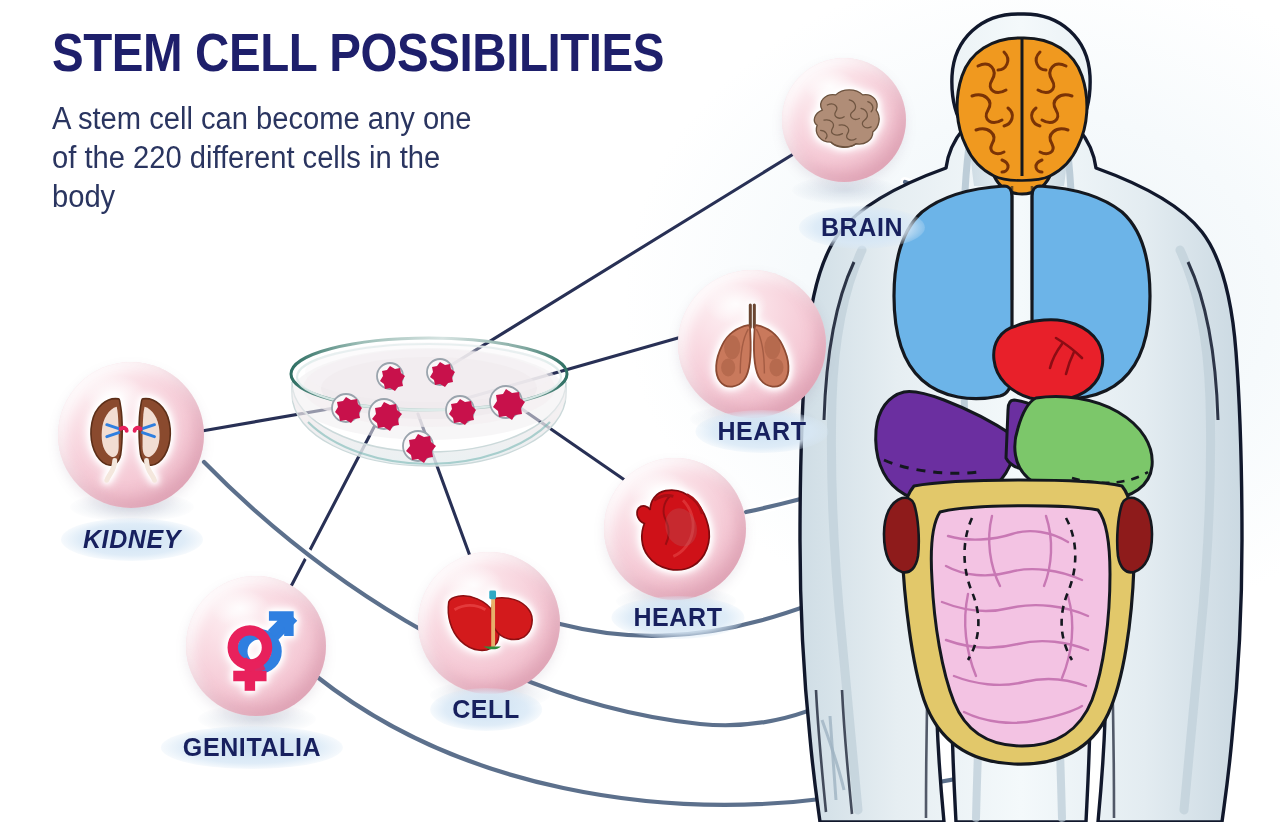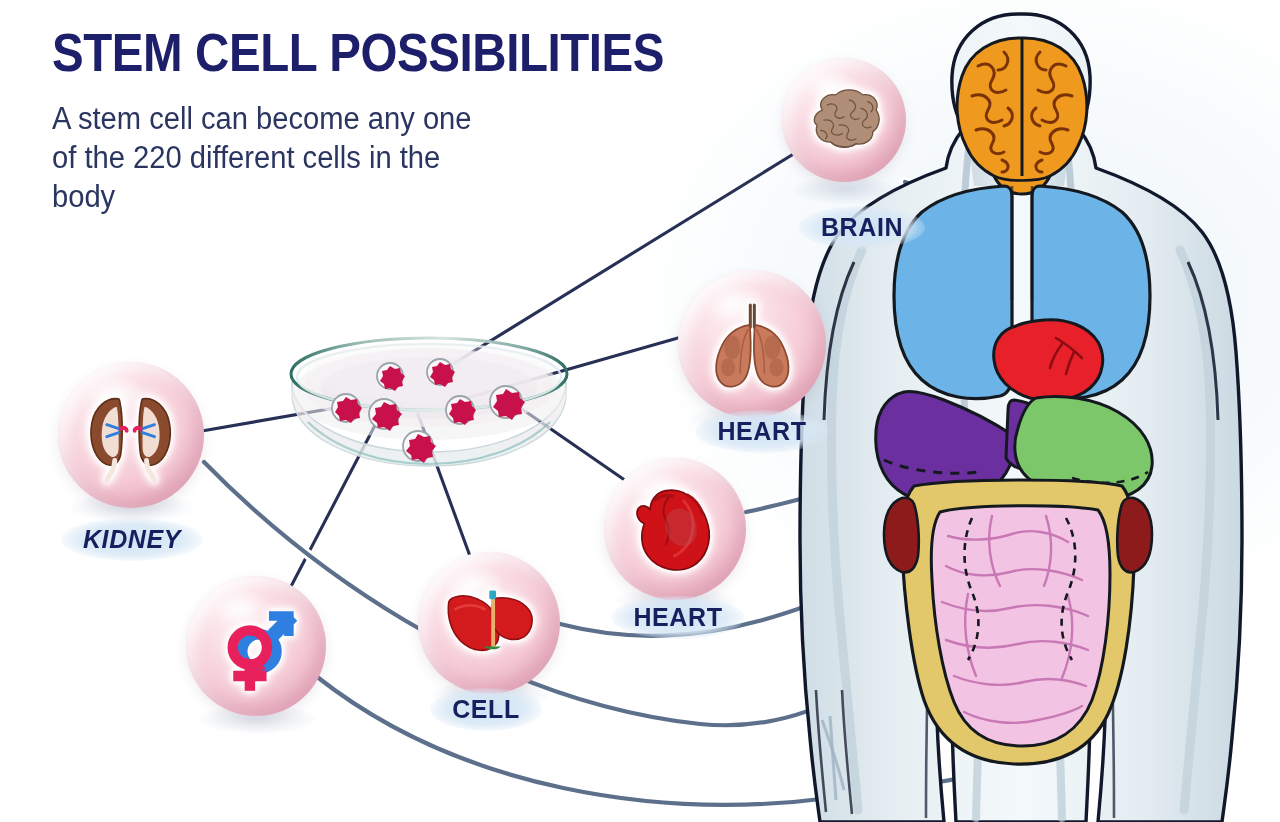--- a/index.html
+++ b/index.html
@@ -500,20 +500,21 @@
         <g stroke="#e8215c" stroke-width="11" fill="none" stroke-linecap="square">
           <circle cx="44" cy="52" r="18"></circle>
           <path d="M44 70 L 44 92"></path>
           <path d="M32 82 L 56 82"></path>
         </g>
 
         <path d="M36 66 A 18 18 0 0 0 58 70" stroke="#e8215c" stroke-width="11" fill="none" opacity=".9"></path>
       </svg>
     </span>
   </div>
+  <div class="organ-label" style="left:252px;top:726px;">GENITALIA</div>
 
   <div class="bubble" style="left:58px;top:362px;width:146px;height:146px;">
     <span class="glyph">
       <svg viewBox="0 0 100 100">
 
         <path d="M38 14 C 26 12 14 22 11 38 C 8 54 12 70 22 78 C 30 84 38 80 40 70
                  C 42 56 42 34 40 22 C 39 17 39 14 38 14 Z" fill="#8a4a2e" stroke="#5c2e18" stroke-width="1.6"></path>
         <path d="M36 22 C 28 24 22 34 21 46 C 20 58 23 68 30 72 C 35 74 38 70 38 62
                  C 38 48 38 30 36 22 Z" fill="#f2ddd2"></path>
         <path d="M38 44 L 26 40 M38 48 L 26 52" stroke="#2f7fe0" stroke-width="3" stroke-linecap="round"></path>

